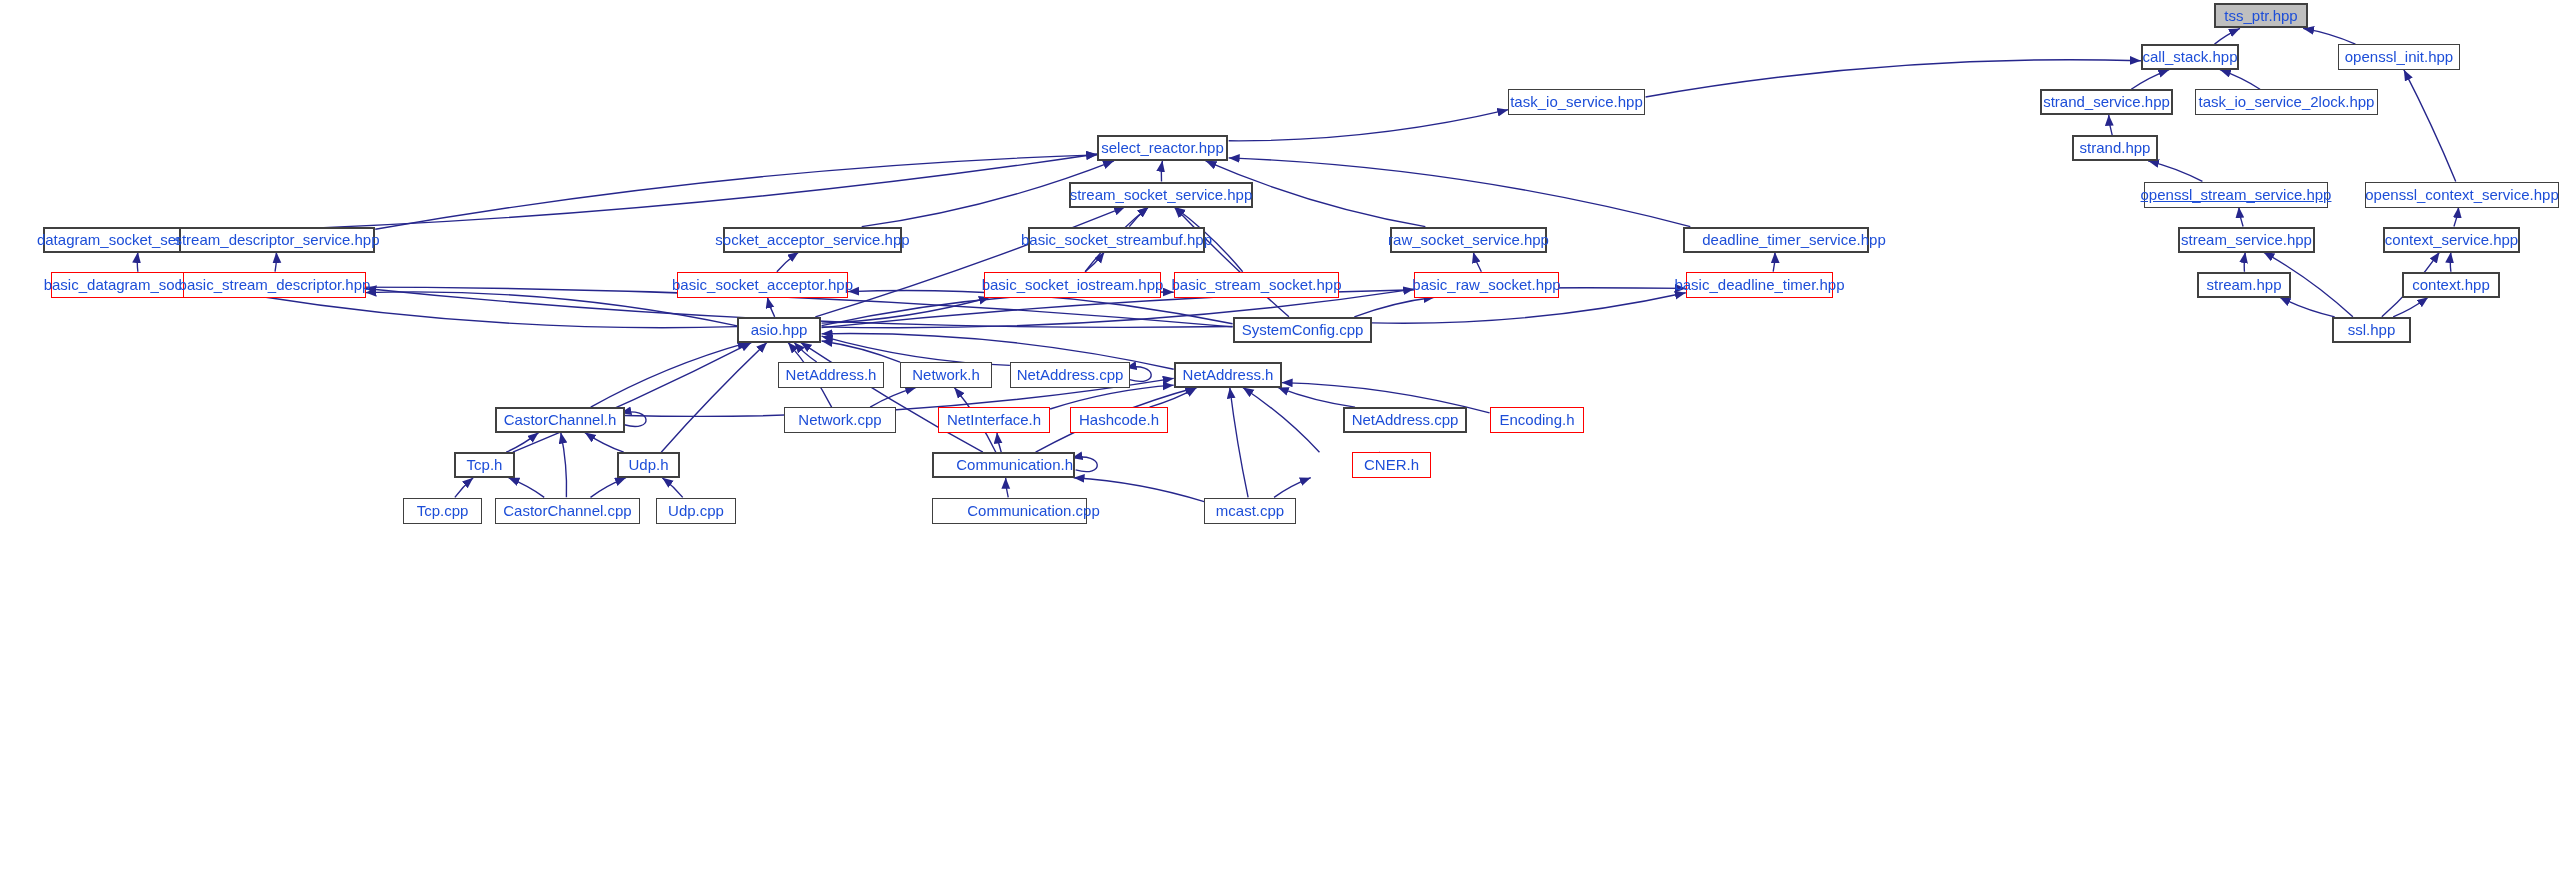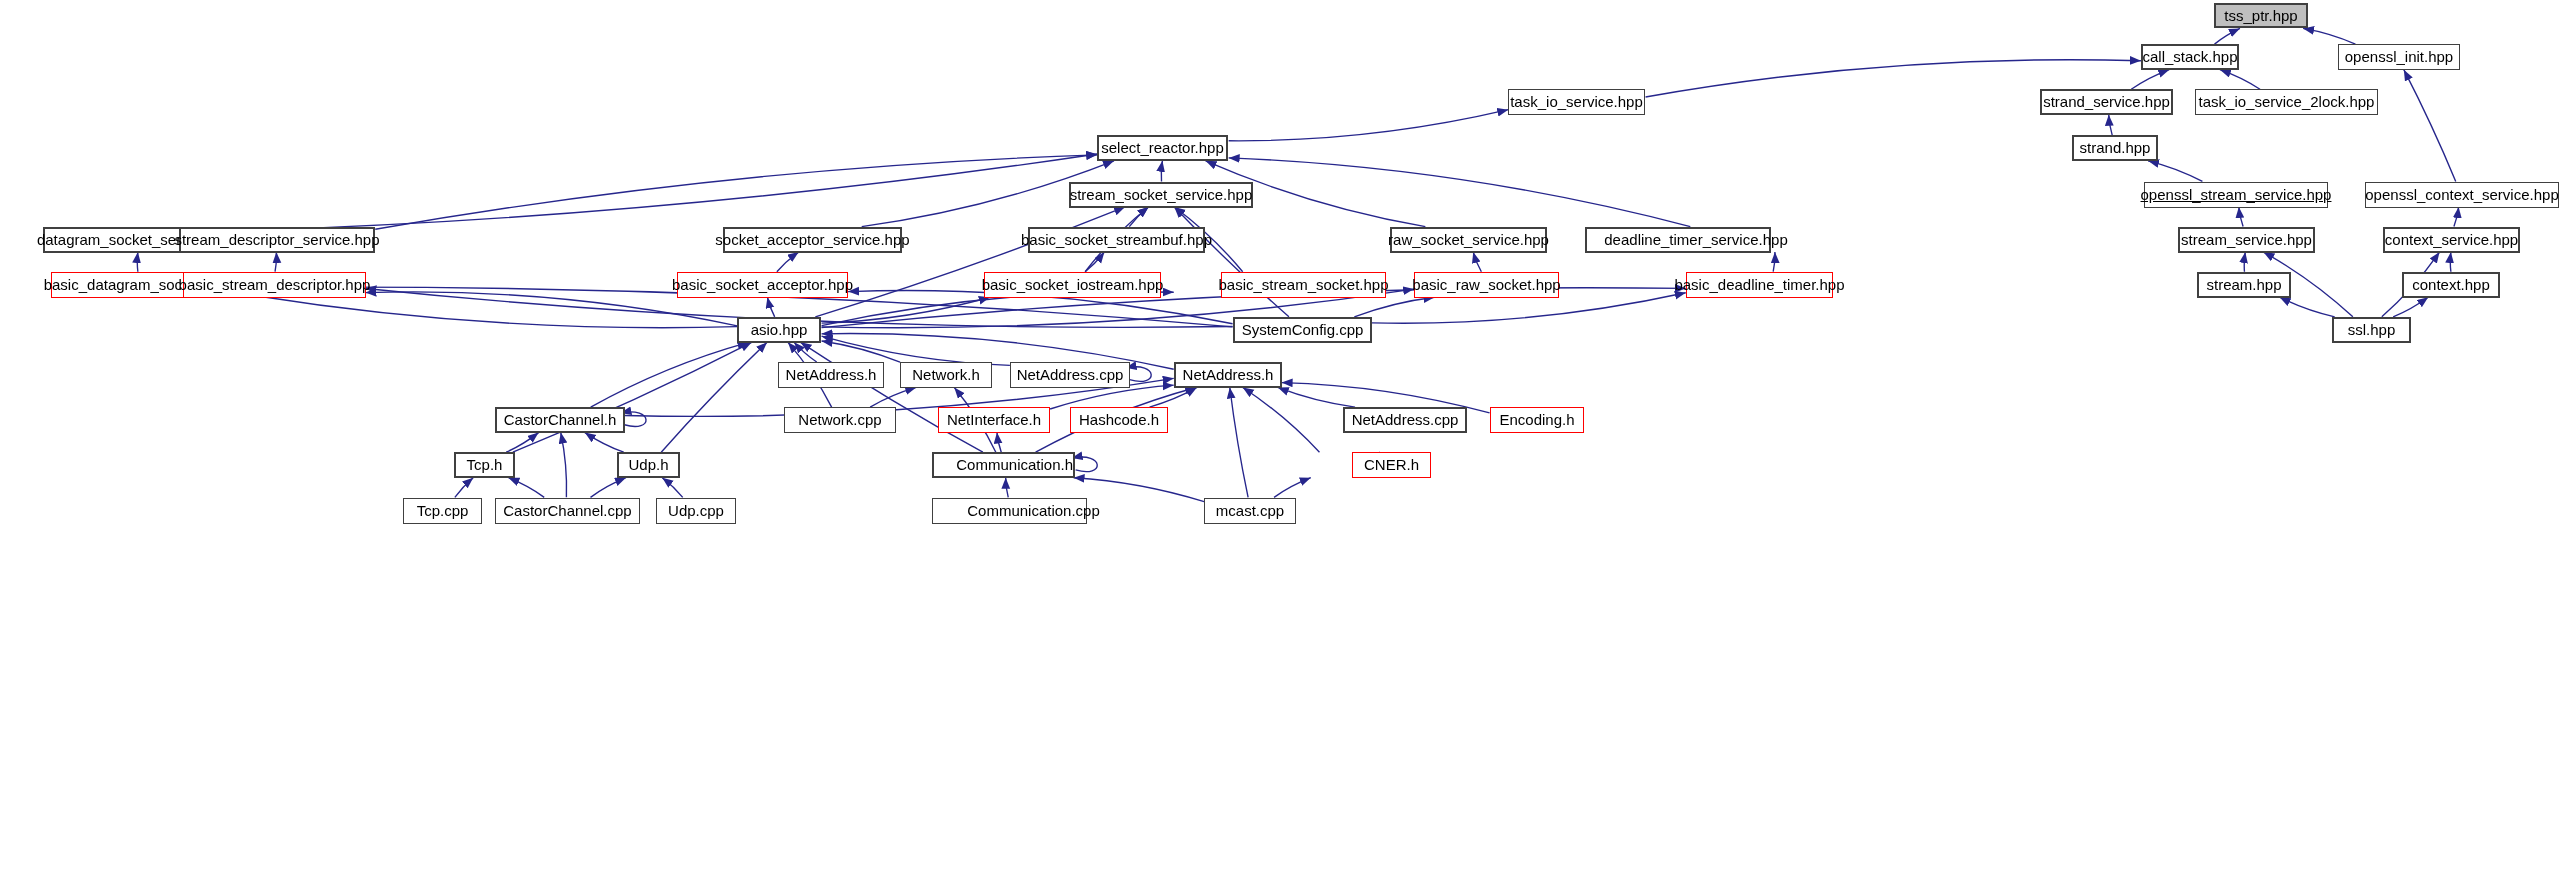--- a/index.html
+++ b/index.html
@@ -6,21 +6,21 @@
   body{font-family:"Liberation Sans", sans-serif;}
   #canvas{position:relative;width:2576px;height:874px;background:#ffffff;overflow:hidden;}
   #edges{position:absolute;left:0;top:0;width:2576px;height:874px;pointer-events:none;}
   .node{
     position:absolute;
     box-sizing:border-box;
     display:flex;align-items:center;justify-content:center;
     background:#ffffff;
     border:1px solid #404040;
     font-size:15px;
-    color:#000000;
+    color:#1d4ed8;
     white-space:nowrap;
     line-height:1;
     height:25.5px;
     z-index:5;
   }
   .node.red{border-color:#ff0000;}
   .node.root{background:#bfbfbf;border-color:#404040;}
   .node.thick{border-width:2px;}
 </style>
 </head>
@@ -157,42 +157,42 @@
     </div>
     <div class="node thick" style="left: 723px; top: 227px; width: 179px;">
       <span>socket_acceptor_service.hpp</span>
     </div>
     <div class="node thick" style="left: 1028px; top: 227px; width: 177px;">
       <span>basic_socket_streambuf.hpp</span>
     </div>
     <div class="node thick" style="left: 1390px; top: 227px; width: 157px;">
       <span>raw_socket_service.hpp</span>
     </div>
-    <div class="node thick" style="left: 1585px; top: 227px; width: 186px; padding-left: 36px;">
+    <div class="node thick" style="left: 1683px; top: 227px; width: 186px; padding-left: 36px;">
       <span>deadline_timer_service.hpp</span>
     </div>
     <div class="node thick" style="left: 2178px; top: 227px; width: 137px;">
       <span>stream_service.hpp</span>
     </div>
     <div class="node thick" style="left: 2383px; top: 227px; width: 137px;">
       <span>context_service.hpp</span>
     </div>
     <div class="node red" style="left: 51px; top: 272px; width: 173px;">
       <span>basic_datagram_socket.hpp</span>
     </div>
     <div class="node red" style="left: 183px; top: 272px; width: 183px;">
       <span>basic_stream_descriptor.hpp</span>
     </div>
     <div class="node red" style="left: 677px; top: 272px; width: 171px;">
       <span>basic_socket_acceptor.hpp</span>
     </div>
     <div class="node red" style="left: 984px; top: 272px; width: 177px;">
       <span>basic_socket_iostream.hpp</span>
     </div>
-    <div class="node red" style="left: 1174px; top: 272px; width: 165px; margin-left: 47px;">
+    <div class="node red" style="left: 1174px; top: 272px; width: 165px;">
       <span>basic_stream_socket.hpp</span>
     </div>
     <div class="node red" style="left: 1414px; top: 272px; width: 145px;">
       <span>basic_raw_socket.hpp</span>
     </div>
     <div class="node red" style="left: 1686px; top: 272px; width: 147px;">
       <span>basic_deadline_timer.hpp</span>
     </div>
     <div class="node thick" style="left: 2197px; top: 272px; width: 94px;">
       <span>stream.hpp</span>

